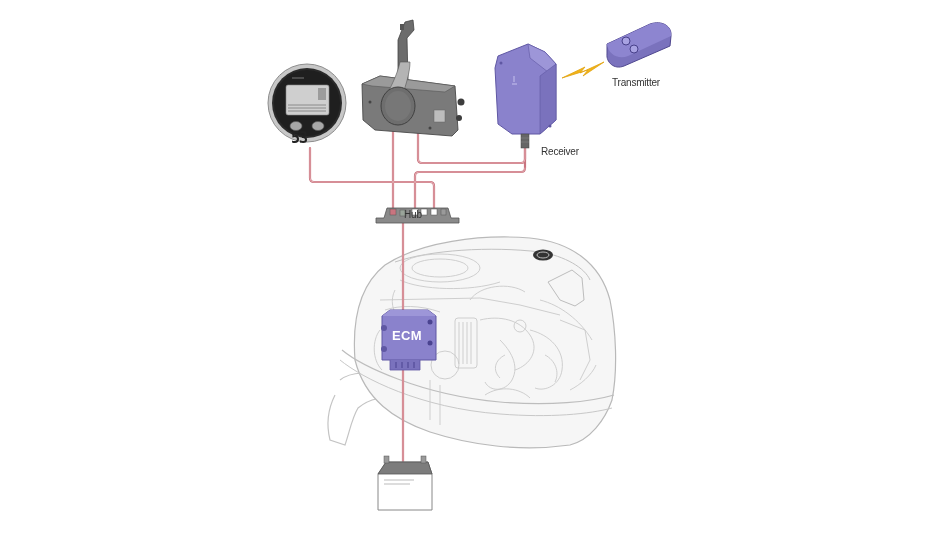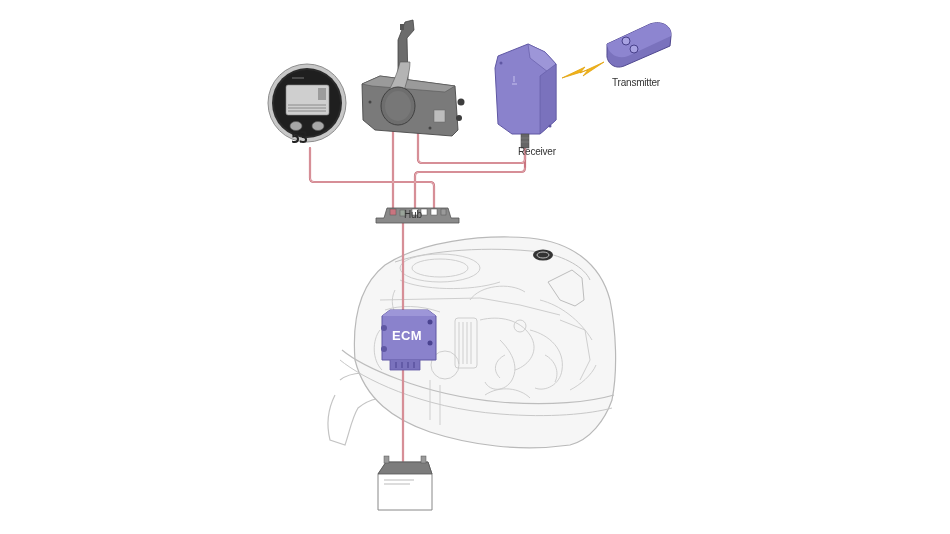--- a/index.html
+++ b/index.html
@@ -163,16 +163,16 @@
     <path d="M378 474 L 386 462 L 428 462 L 432 474 Z" fill="#7c7c7c" stroke="#555" stroke-width="0.8"></path>
     <rect x="384" y="456" width="5" height="7" fill="#9a9a9a" stroke="#555" stroke-width="0.5"></rect>
     <rect x="421" y="456" width="5" height="7" fill="#9a9a9a" stroke="#555" stroke-width="0.5"></rect>
     <path d="M384 480 h30 M384 484 h26" stroke="#aaaaaa" stroke-width="0.8"></path>
   </g>
 </svg>
 
 
 <div class="gauge-digits" style="left:291px;top:87px;margin-top:42px;">53</div>
 <div class="label" style="left:612px;top:77px;">Transmitter</div>
-<div class="label" style="left:518px;top:146px;">Receiver</div>
+<div class="label" style="left:541px;top:146px;">Receiver</div>
 <div class="label" style="left:360px;top:209px;padding-left:44px;">Hub</div>
 <div class="ecm-label" style="left:392px;top:328px;">ECM</div>
 </div>
 
 </body></html>

